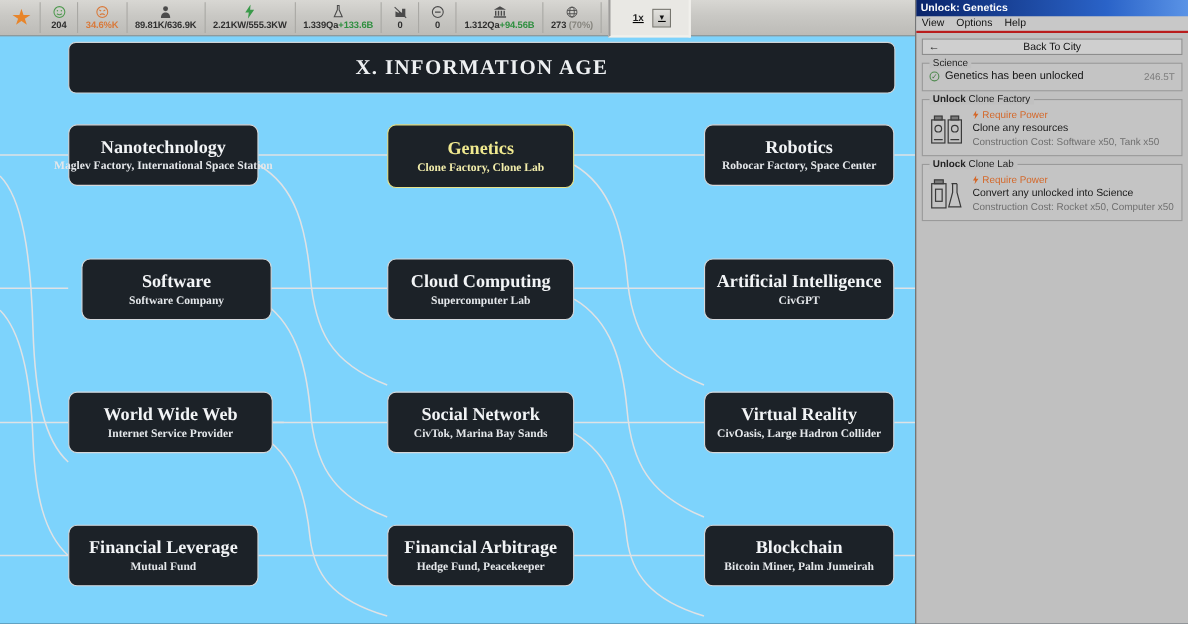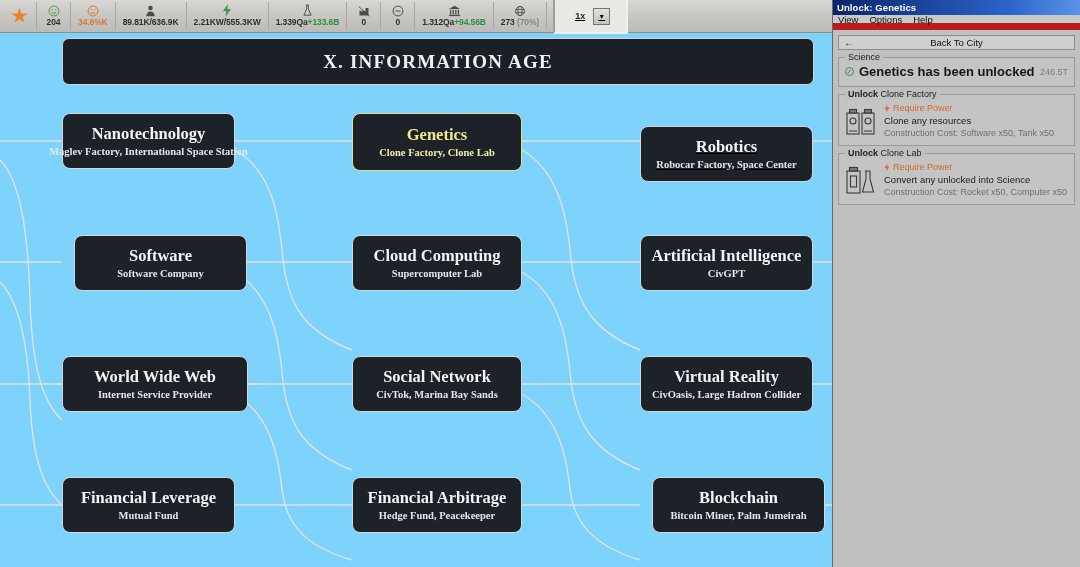--- a/index.html
+++ b/index.html
@@ -86,21 +86,21 @@
     background:#c0c0c0; border-left:1px solid #6a6a6a;
     font-family:"Liberation Sans", sans-serif;
   }
   #panel-title{
     height:15px; background:linear-gradient(90deg,#0a246a 0%,#2a63c8 70%,#5a93e6 100%);
     color:#fff; font-size:9.5px; font-weight:bold; display:flex; align-items:center;
     padding-left:4px; letter-spacing:0.1px;
   }
   #menubar{
     height:15px; background:#c8c8c8; display:flex; align-items:center;
-    gap:11px; padding-left:5px; border-bottom:7px solid #b91c1c;
+    gap:11px; padding-left:5px; border-bottom:2px solid #b91c1c;
   }
   #menubar div{ font-size:9.5px; color:#101010; }
   #backbar{
     margin:5px 5px 0 5px; height:15px;
     background:#cfcfcf; border:1px solid #8d8d8d;
     display:flex; align-items:center; position:relative;
   }
   #backbar .arrow{ position:absolute; left:5px; font-size:10px; color:#222; line-height:10px;}
   #backbar .bl{ flex:1; text-align:center; font-size:9.5px; color:#111; }
 
@@ -113,21 +113,21 @@
     font-size:9px; color:#222; padding:0 3px;
   }
   .grp-legend b{ font-weight:bold; }
   .row{ display:flex; align-items:flex-end; gap:7px; margin-top:2px;}
   .sci-line{ display:flex; align-items:center; width:100%; margin-top:1px;}
   .chk{
     width:9px;height:9px;border:1px solid #4f8a4f;border-radius:50%;
     display:inline-flex;align-items:center;justify-content:center;
     font-size:7px;color:#3f7a3f; margin-right:5px; flex:none;
   }
-  .sci-txt{ font-size:13px; color:#151515; font-weight:bold; }
+  .sci-txt{ font-size:10px; color:#151515; font-weight:normal; }
   .sci-cost{ margin-left:auto; font-size:9px; color:#7d7d7d; }
 
   .bicon{ width:32px; height:32px; flex:none; margin-top:2px; }
   .binfo{ display:flex; flex-direction:column; gap:2px; padding-top:1px;}
   .req{ font-size:9px; color:#d4682a; display:flex; align-items:center; gap:3px;}
   .bdesc{ font-size:9.5px; color:#1a1a1a; }
   .bcost{ font-size:9px; color:#6f6f6f; }
 </style>
 </head>
 <body>
@@ -283,21 +283,21 @@
   </div>
 
   <div class="node" style="left:62px;top:113px;width:173px;height:56px;">
     <div class="n-title">Nanotechnology</div>
     <div class="n-sub">Maglev Factory, International Space Station</div>
   </div>
   <div class="node sel" style="left:352px;top:113px;width:170px;height:58px;">
     <div class="n-title">Genetics</div>
     <div class="n-sub">Clone Factory, Clone Lab</div>
   </div>
-  <div class="node" style="left:640px;top:126px;width:173px;height:56px;text-decoration:underline;">
+  <div class="node" style="left:640px;top:113px;width:173px;height:56px;">
     <div class="n-title">Robotics</div>
     <div class="n-sub">Robocar Factory, Space Center</div>
   </div>
 
   <div class="node" style="left:74px;top:235px;width:173px;height:56px;">
     <div class="n-title">Software</div>
     <div class="n-sub">Software Company</div>
   </div>
   <div class="node" style="left:352px;top:235px;width:170px;height:56px;">
     <div class="n-title">Cloud Computing</div>
@@ -322,21 +322,21 @@
   </div>
 
   <div class="node" style="left:62px;top:477px;width:173px;height:56px;">
     <div class="n-title">Financial Leverage</div>
     <div class="n-sub">Mutual Fund</div>
   </div>
   <div class="node" style="left:352px;top:477px;width:170px;height:56px;">
     <div class="n-title">Financial Arbitrage</div>
     <div class="n-sub">Hedge Fund, Peacekeeper</div>
   </div>
-  <div class="node" style="left:640px;top:477px;width:173px;height:56px;margin-left:12px;">
+  <div class="node" style="left:640px;top:477px;width:173px;height:56px;">
     <div class="n-title">Blockchain</div>
     <div class="n-sub">Bitcoin Miner, Palm Jumeirah</div>
   </div>
 </div>
 
 <div id="panel">
 
   <div id="panel-title">
     <span>Unlock: Genetics</span>
   </div>

